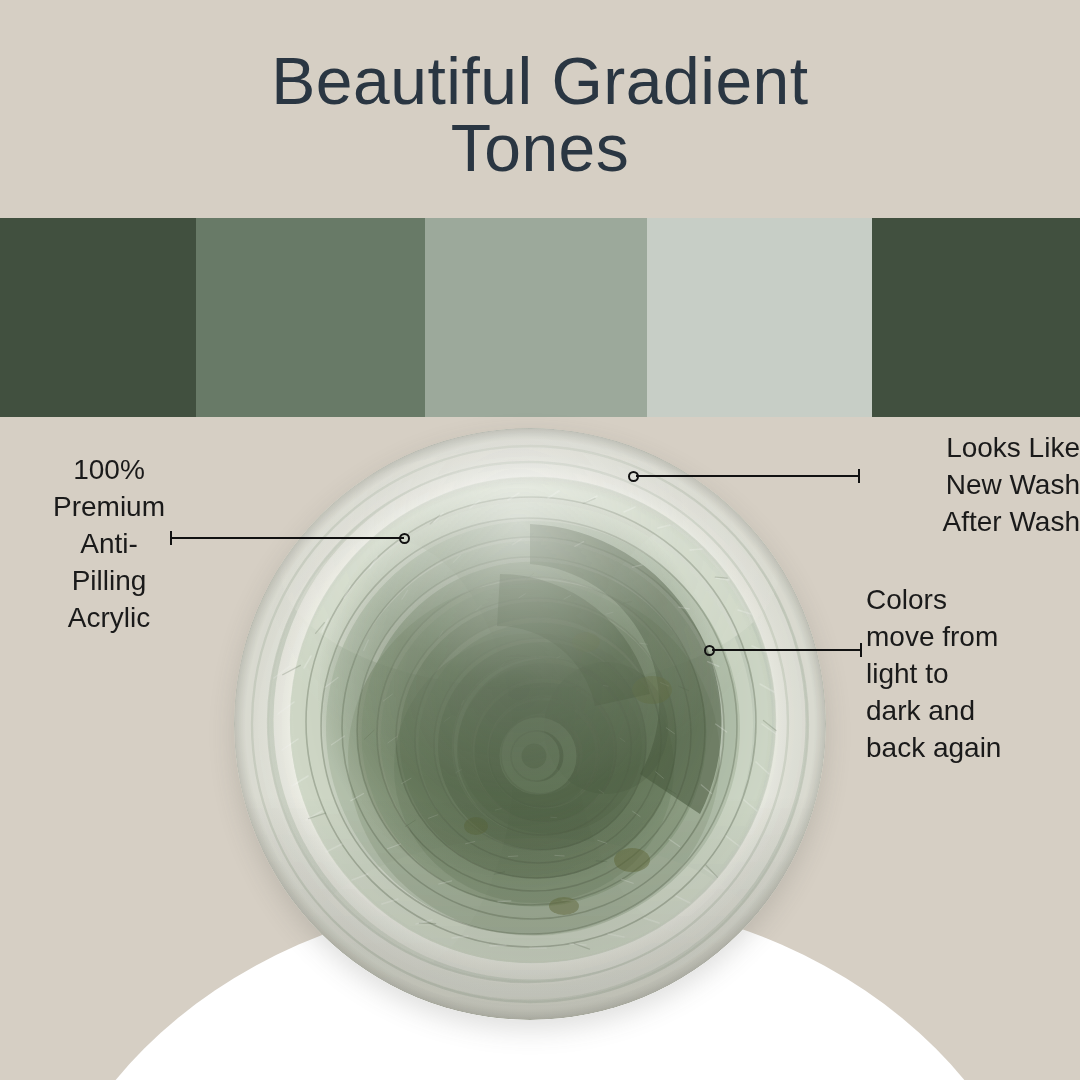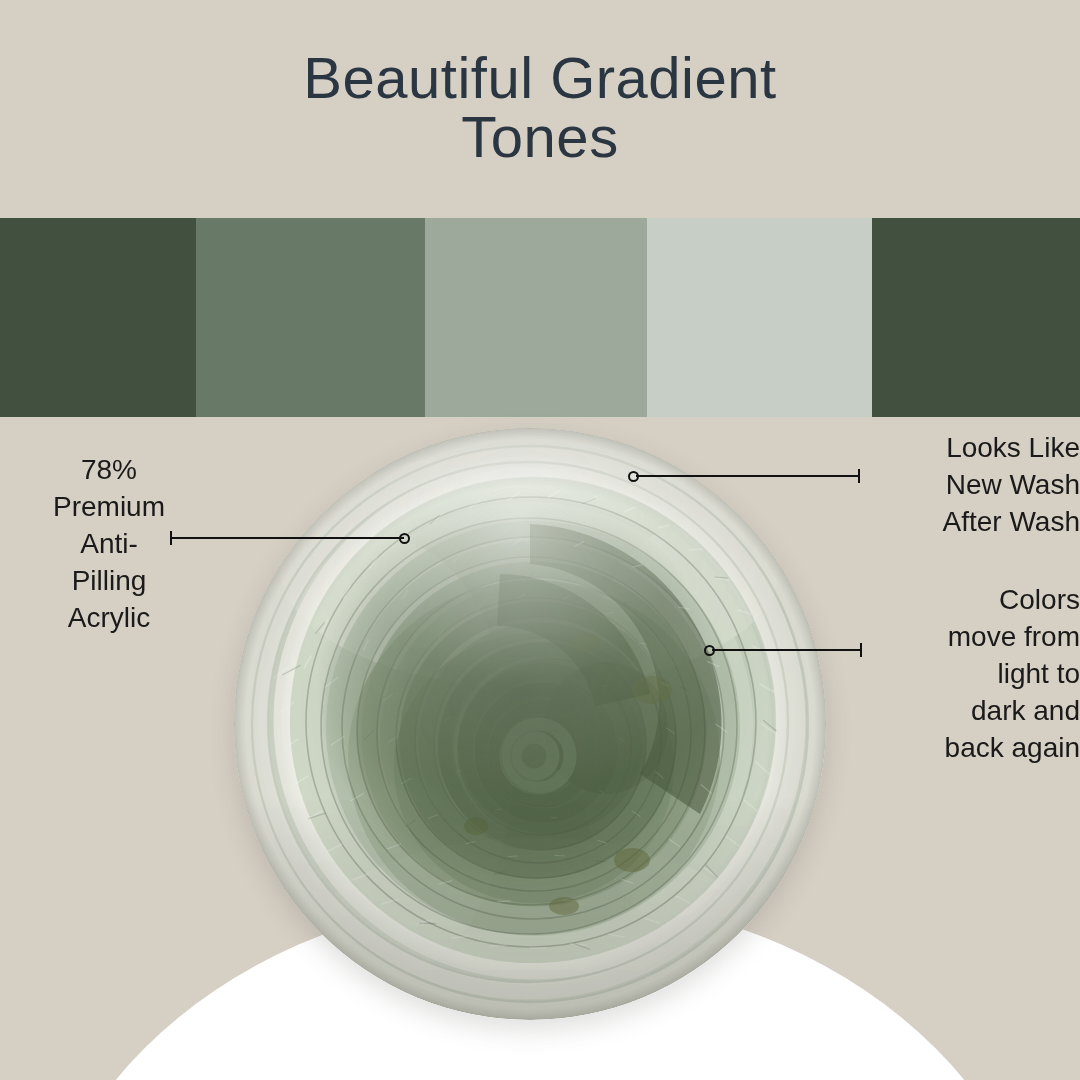--- a/index.html
+++ b/index.html
@@ -10,21 +10,21 @@
     overflow:hidden;
     position:relative;
   }
   .stage{position:absolute;inset:0;}
 
   
   .title{
     position:absolute;left:0;right:0;top:48px;
     text-align:center;
     color:#2a3642;
-    font-size:58px;
+    font-size:66px;
     line-height:1.02;
     font-weight:300;
     letter-spacing:0.5px;
     white-space:pre-line;
   }
 
   
   .swatch-band{
     position:absolute;left:0;top:218px;width:1080px;height:199px;
     display:flex;
@@ -48,21 +48,21 @@
     border-radius:50%;
     overflow:hidden;
     box-shadow:0 10px 26px rgba(80,80,70,0.18);
   }
   .yarn svg{display:block;width:100%;height:100%;}
 
   
   .anno{position:absolute;color:#1a1a1a;font-size:28px;line-height:1.32;white-space:pre-line;font-weight:400;}
   .anno-left{left:0;top:452px;width:218px;text-align:center;}
   .anno-tr{left:848px;top:430px;width:232px;text-align:right;}
-  .anno-br{left:866px;top:582px;width:214px;text-align:right;}
+  .anno-br{left:866px;top:582px;width:214px;text-align:left;}
 
   .leader{position:absolute;height:18px;}
   .leader .bar{position:absolute;top:8px;height:2px;background:#111;}
   .leader .dot{
     position:absolute;top:4px;width:11px;height:11px;
     border:2px solid #111;border-radius:50%;background:transparent;
     box-sizing:border-box;
   }
   .leader .tick{position:absolute;top:2px;width:2px;height:14px;background:#111;}
 
@@ -362,21 +362,21 @@
     <span class="bar"></span>
     <span class="tick"></span>
   </div>
 
   <div class="leader" id="leader-bottomright">
     <span class="dot"></span>
     <span class="bar"></span>
     <span class="tick"></span>
   </div>
 
-  <div class="anno anno-left">78%
+  <div class="anno anno-left">100%
 Premium
 Anti-
 Pilling
 Acrylic</div>
 
   <div class="anno anno-tr">Looks Like
 New Wash
 After Wash</div>
 
   <div class="anno anno-br">Colors

